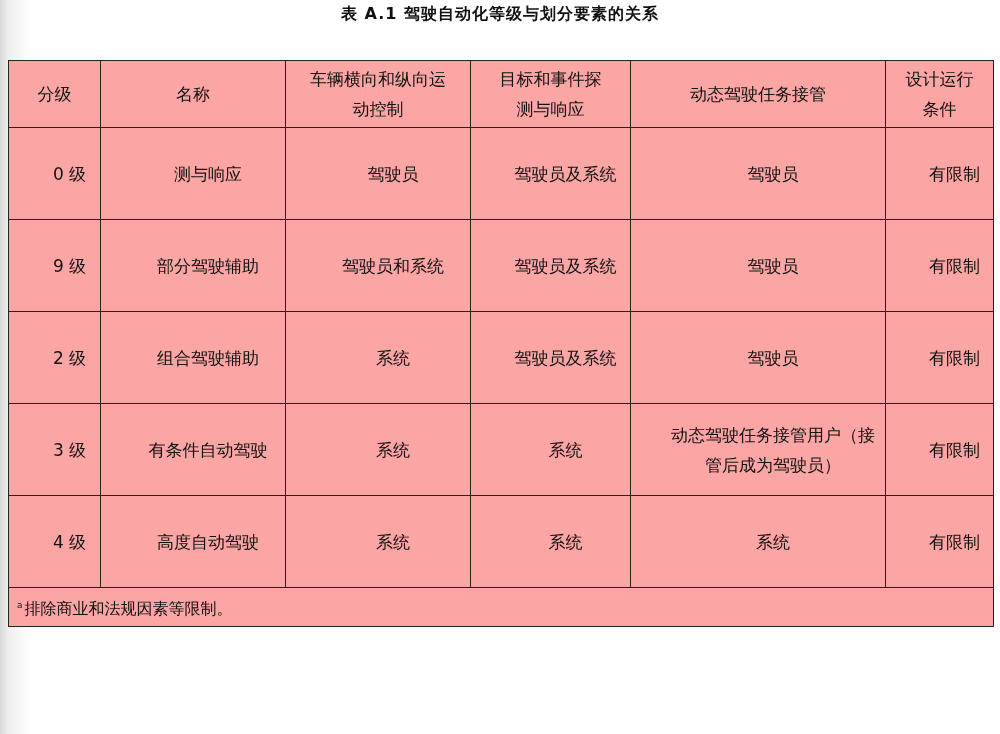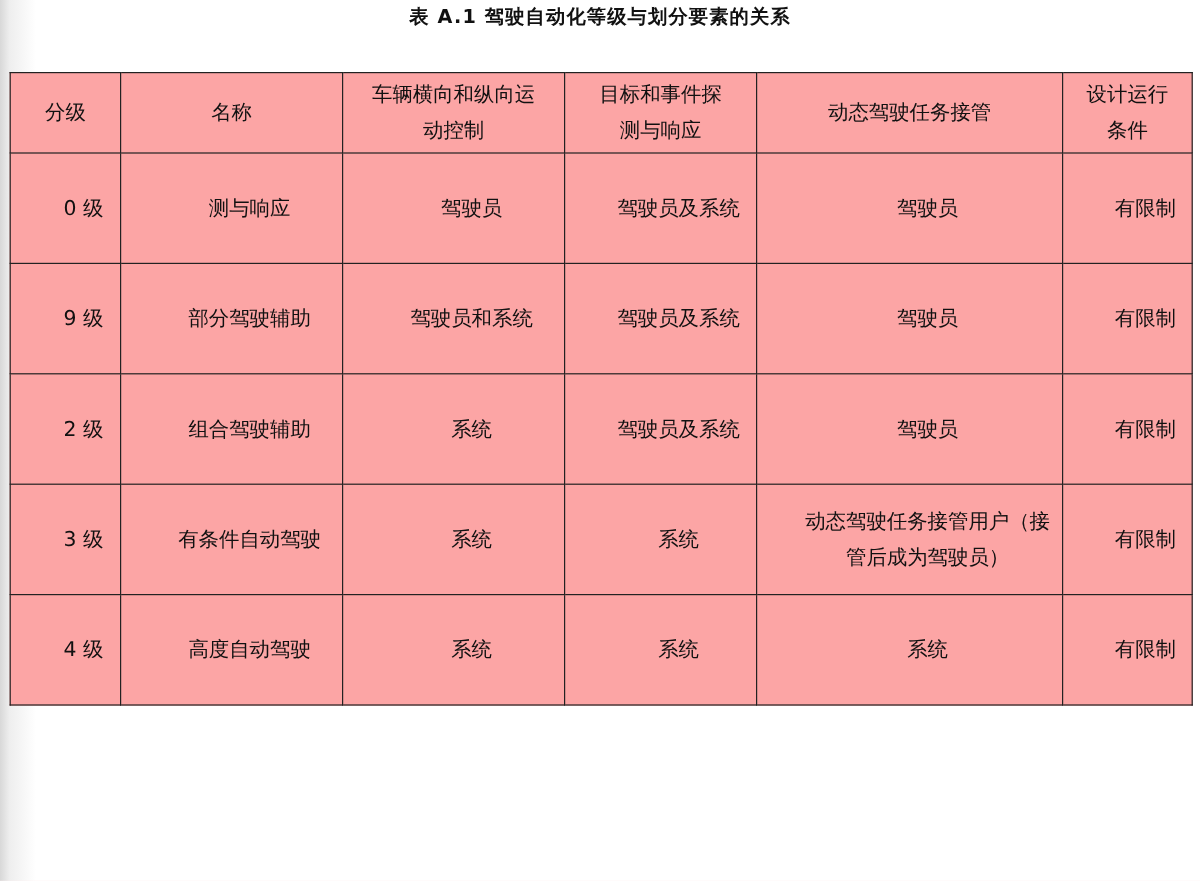--- a/index.html
+++ b/index.html
@@ -86,14 +86,17 @@
       <td>有限制</td>
     </tr>
     <tr>
       <td>4 级</td>
       <td>高度自动驾驶</td>
       <td>系统</td>
       <td>系统</td>
       <td>系统</td>
       <td>有限制</td>
     </tr>
+    <tr>
+      <td class="foot" colspan="6"><sup style="margin-left:0;margin-right:2px">a</sup><span>排除商业和法规因素等限制。</span></td>
+    </tr>
   </tbody>
 </table>
 
 </body></html>

